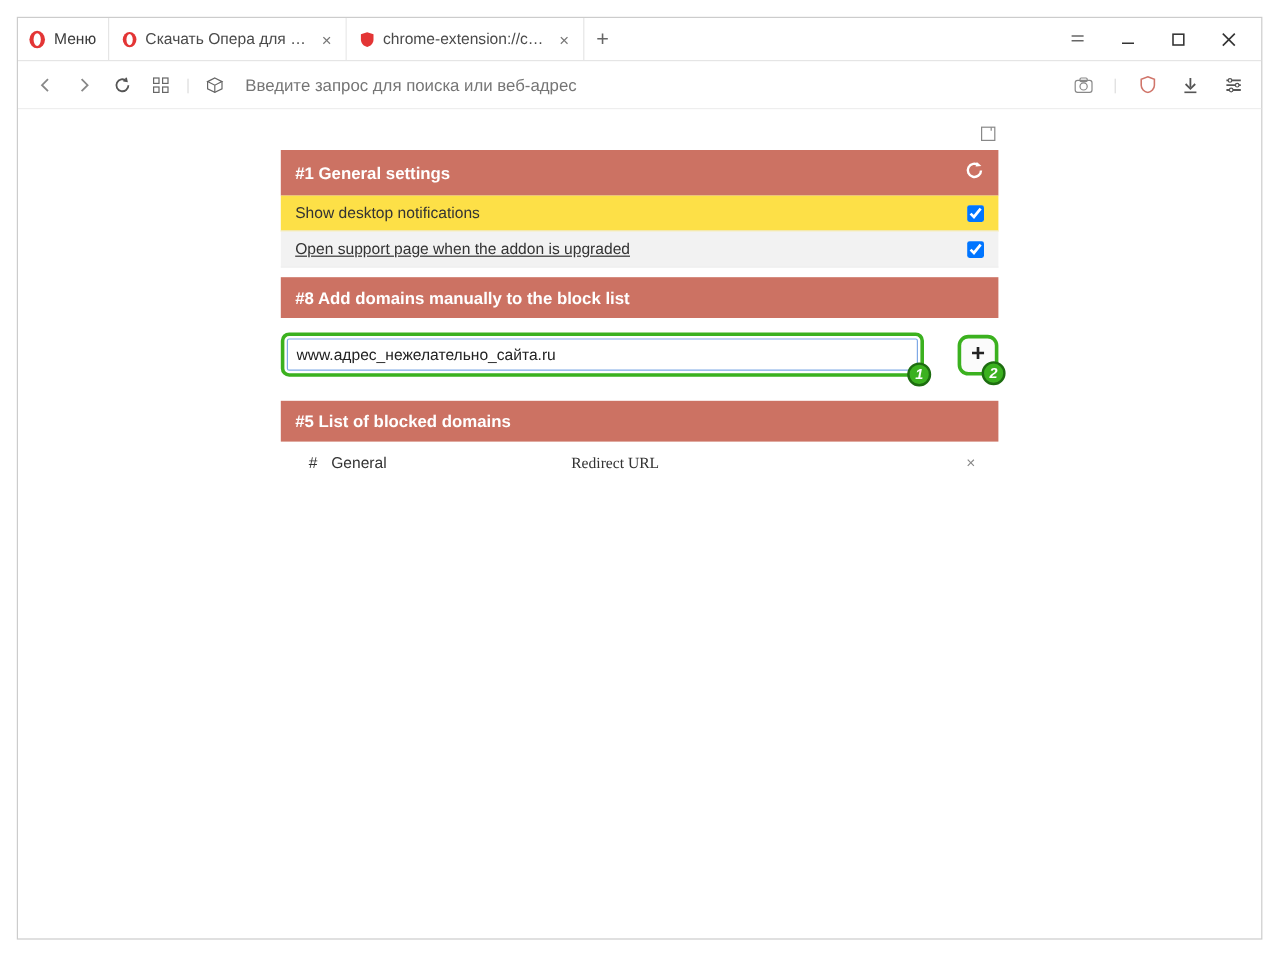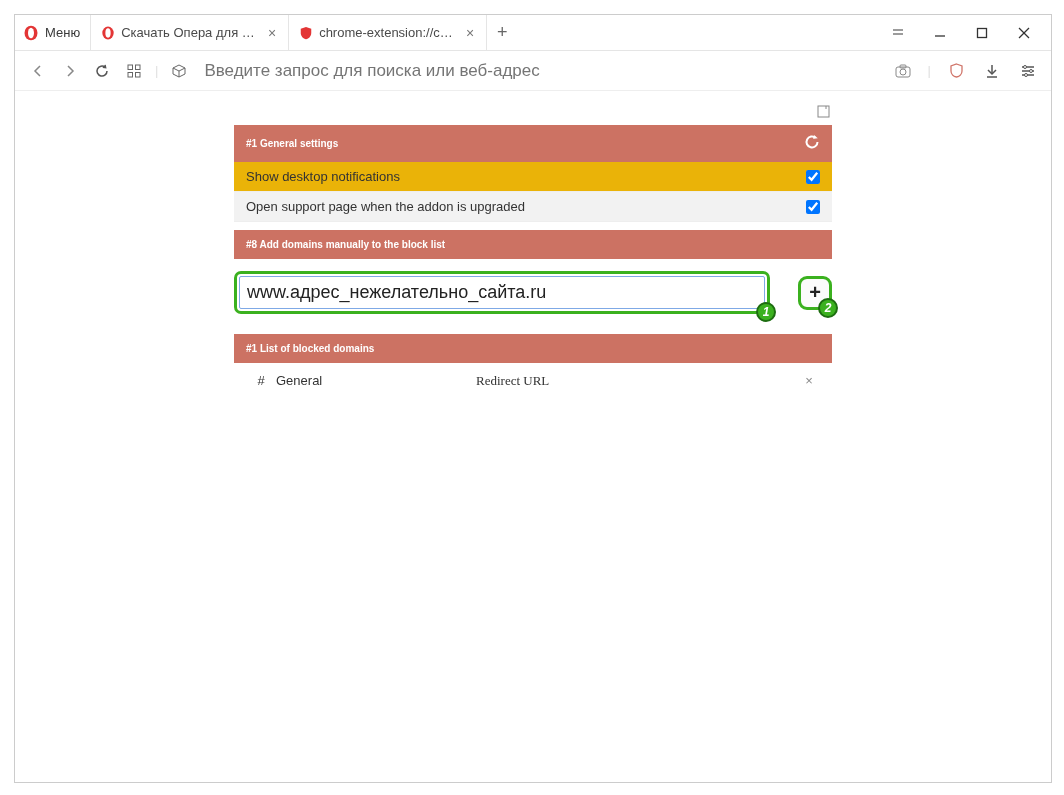--- a/index.html
+++ b/index.html
@@ -97,21 +97,21 @@
   .tb-icon {
     width: 22px; height: 22px;
     display: flex; align-items: center; justify-content: center;
     cursor: pointer;
   }
   .tb-sep { color:#e0e0e0; }
   .addr {
     flex: 1;
     border: none;
     outline: none;
-    font-size: 17px;
+    font-size: 14px;
     color: #888;
     background: transparent;
     padding: 4px;
   }
   .right-icons { display: flex; align-items: center; gap: 14px; margin-left: auto; }
   
   .page {
     flex: 1;
     overflow: auto;
     padding: 10px 0 0 0;
@@ -125,58 +125,58 @@
     justify-content: flex-end;
     padding: 4px 2px;
   }
   .anchor-icon { color: #888; font-size: 14px; }
   .panel {
     width: 598px;
   }
   .section-head {
     background: #cc7263;
     color: #fff;
-    font-size: 10px;
+    font-size: 14px;
     font-weight: 600;
     padding: 9px 12px;
     display: flex;
     align-items: center;
     justify-content: space-between;
     margin-top: 8px;
   }
   .section-head:first-child { margin-top: 0; }
   .refresh-icon { color:#fff; font-size:15px; } 
   .row {
     display: flex;
     align-items: center;
     padding: 7px 12px;
-    background: #eab308;
+    background: #fde047;
     border-bottom: 1px solid #eee;
     color: #333;
     font-size: 13px;
   }
-  .row.alt { background: #f2f2f2; }
+  .row.alt { background: #f2f2f2; text-decoration: underline; }
   .row-label { flex: 1; }
   .chk { width:14px; height:14px; }
   .add-row {
     padding: 12px 0 12px 0;
     display: flex;
     align-items: center;
     gap: 28px;
   }
   .domain-wrap {
     position: relative;
     flex: 1;
   }
   .domain-input {
     width: 100%;
     border: 3px solid #3bb11f;
     border-radius: 7px;
     padding: 8px 10px;
-    font-size: 18px;
+    font-size: 13px;
     color: #222;
     outline: 1px solid #7fa9e6;
     outline-offset: -6px;
   }
   .badge {
     position: absolute;
     right: -6px; bottom: -8px;
     width: 20px; height: 20px;
     border-radius: 50%;
     background: #3bb11f;
@@ -375,21 +375,21 @@
           <input class="domain-input" value="www.адрес_нежелательно_сайта.ru" style="">
           <div class="badge">1</div>
         </div>
         <div class="add-btn-wrap">
           <div class="add-btn">+</div>
           <div class="badge">2</div>
         </div>
       </div>
 
       <div class="section-head">
-        <span>#1 List of blocked domains</span>
+        <span>#5 List of blocked domains</span>
       </div>
       <div class="table-head">
         <div class="col-hash">#</div>
         <div class="col-addr">General</div>
         <div class="col-redir">Redirect URL</div>
         <div class="col-del">×</div>
       </div>
 
     </div>
   </div>

